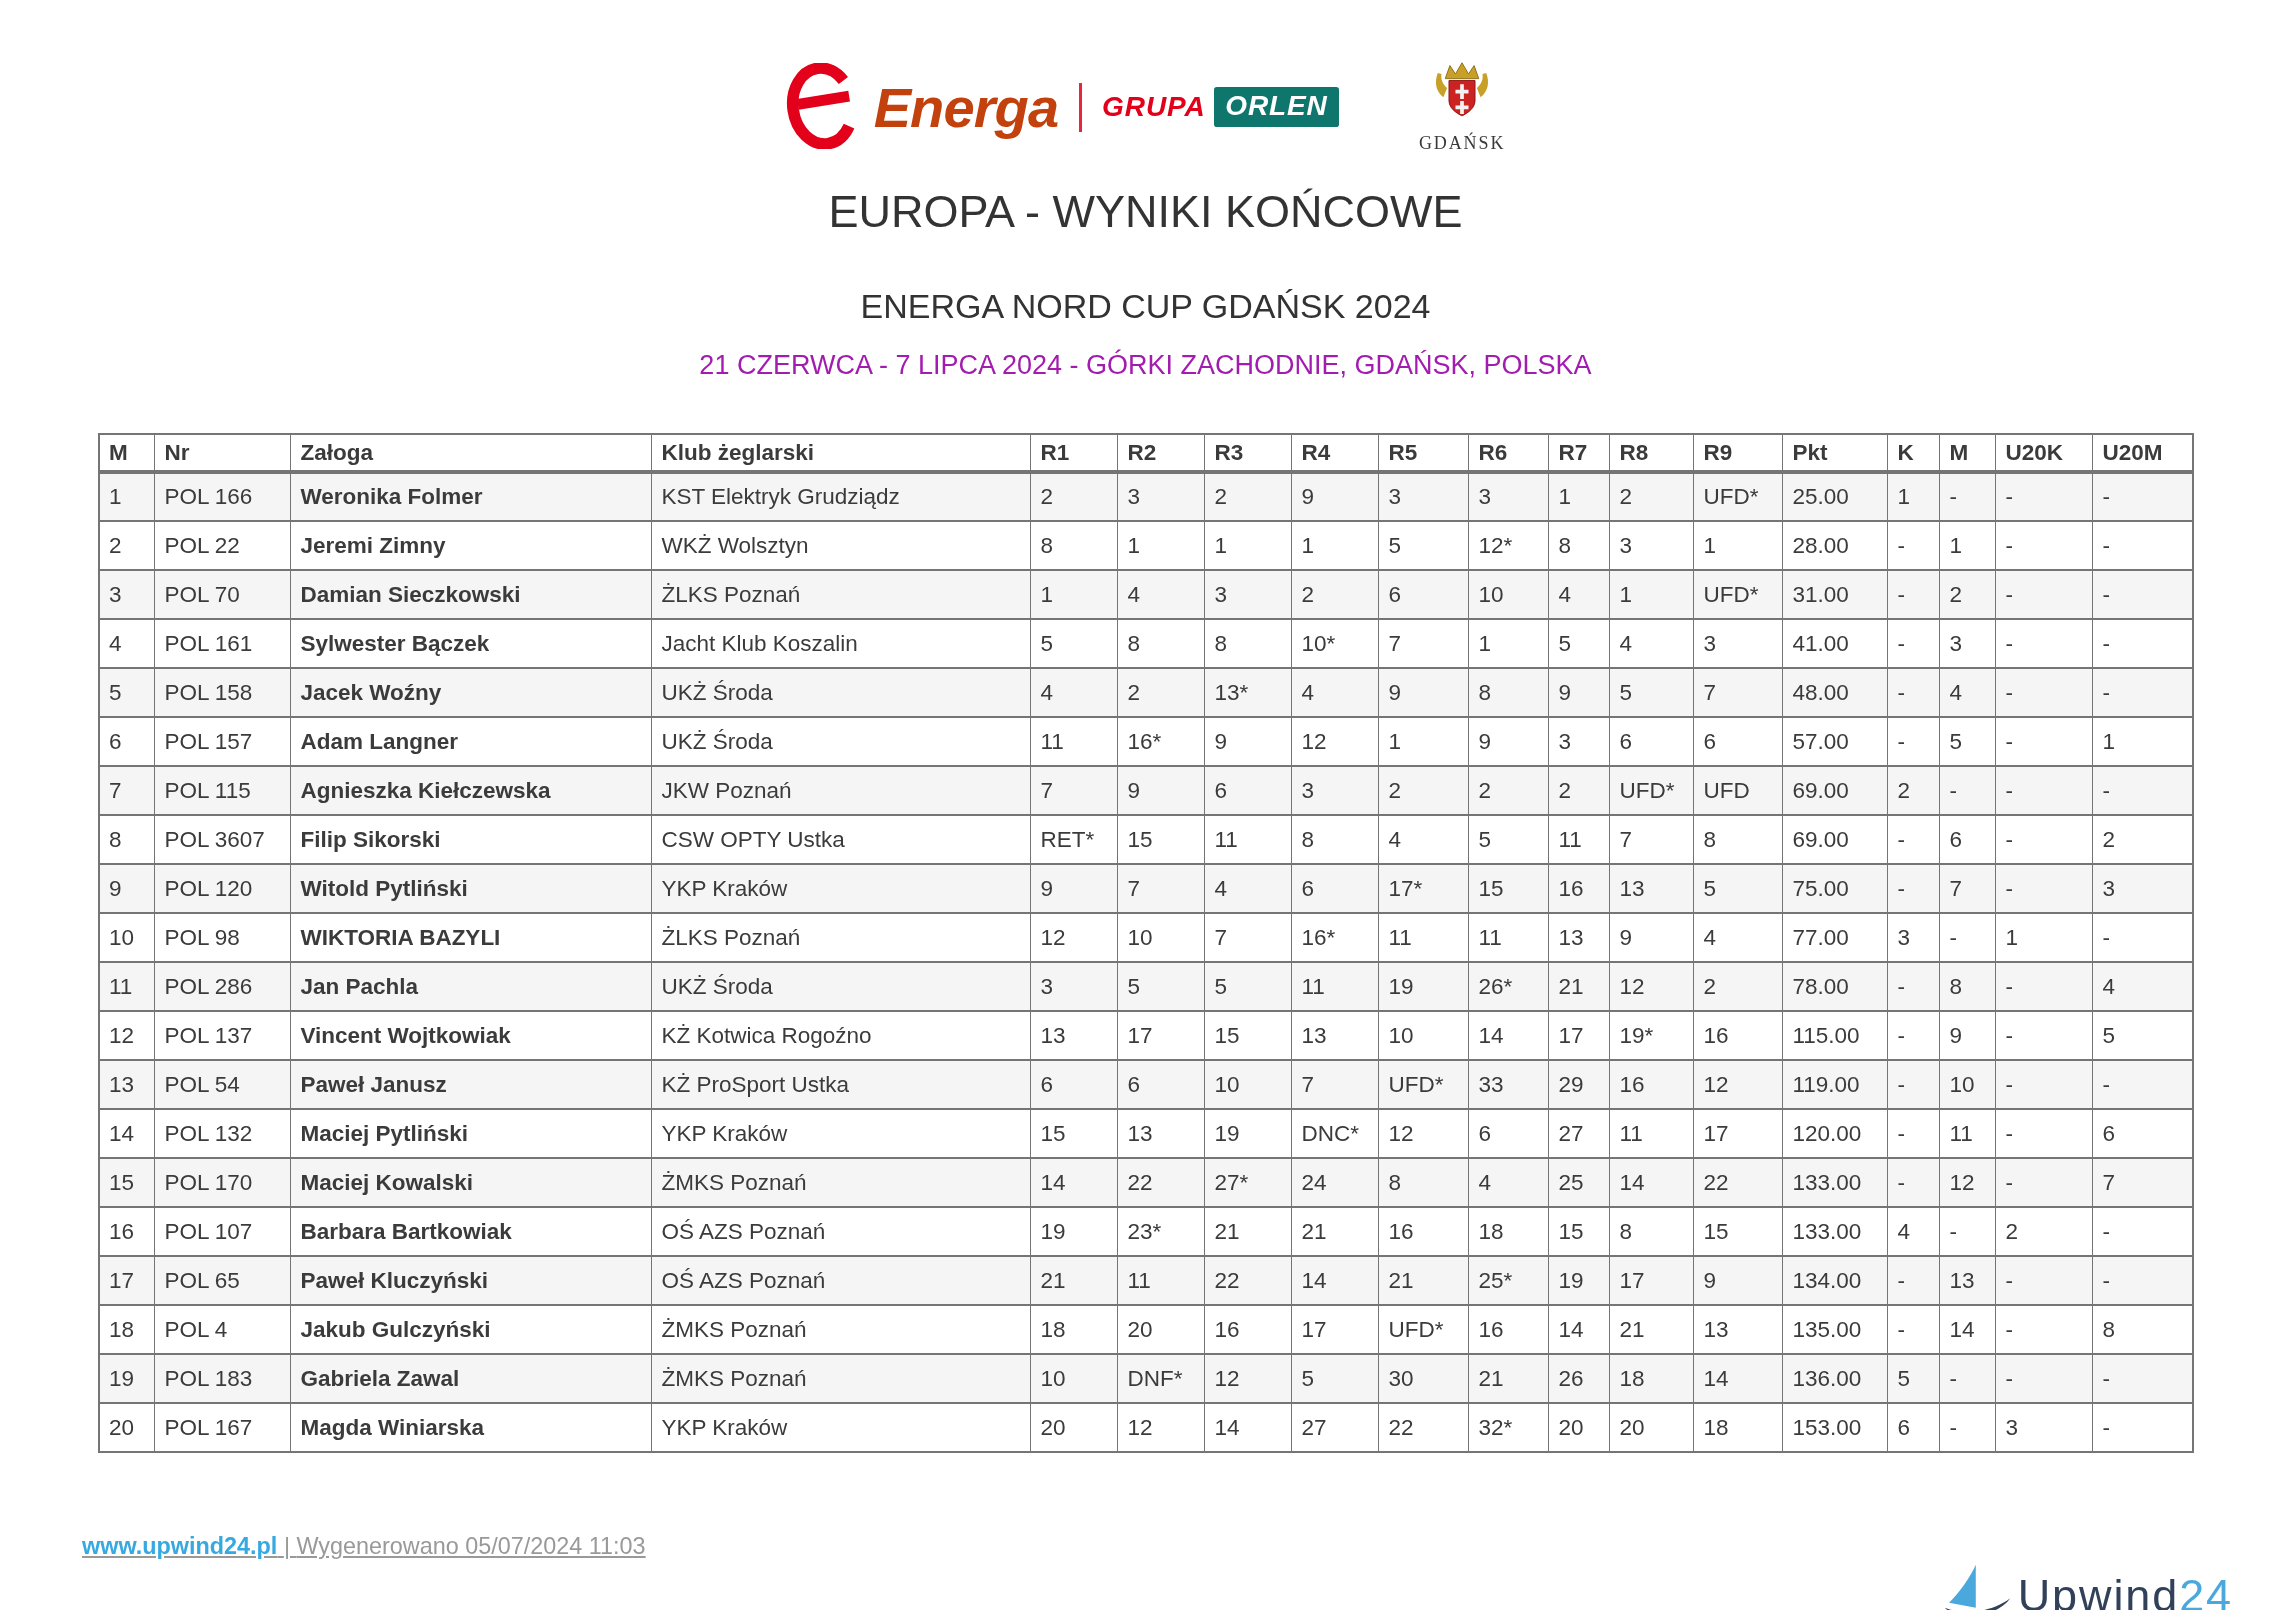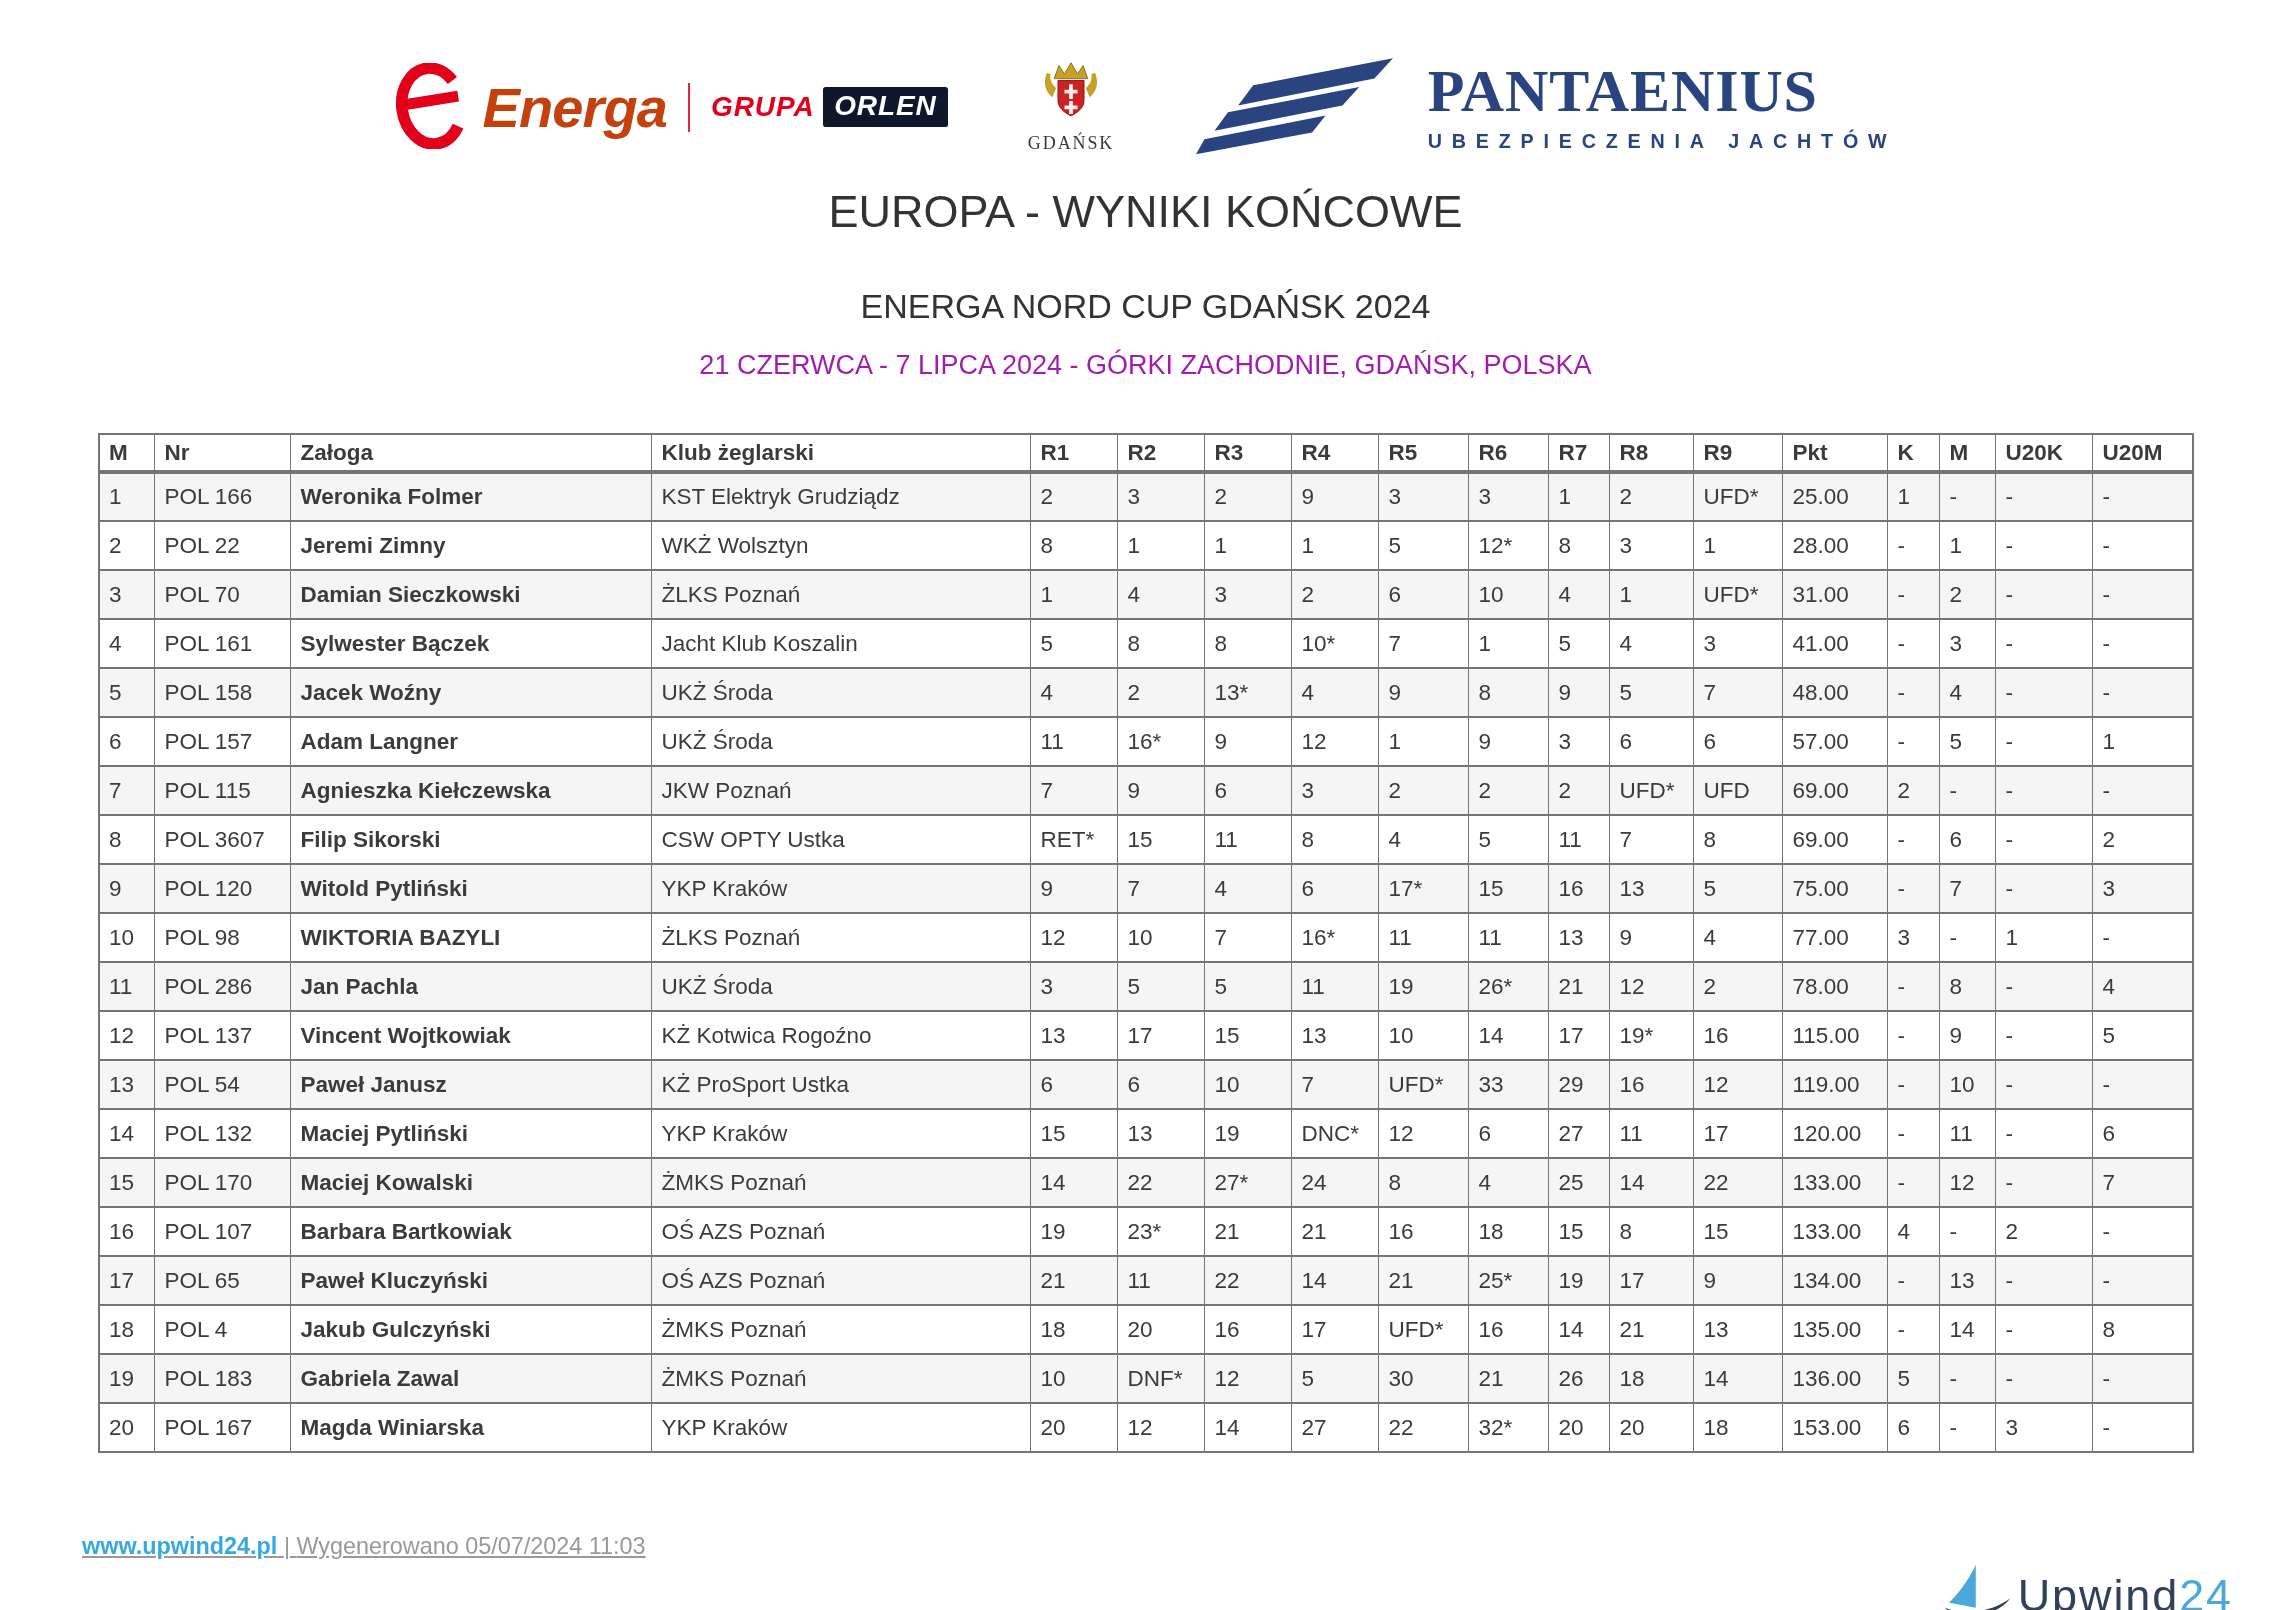--- a/index.html
+++ b/index.html
@@ -23,21 +23,21 @@
   }
   .energa-block { display: flex; align-items: center; }
   .energa-word {
     font-size: 56px; font-weight: bold; font-style: italic;
     color: #c2410c; margin-left: 13px; letter-spacing: -0.9px;
   }
   .energa-divider { width: 2.8px; height: 49px; background: #e2001a; margin: 0 20.6px; opacity: .85; }
   .grupa-orlen { display: flex; align-items: center; }
   .grupa-text { color: #e2001a; font-weight: bold; font-size: 28px; letter-spacing: 0.9px; font-style: italic; }
   .orlen-box {
-    background: #0f172a; color: #ffffff; font-weight: bold; font-size: 28px;
+    background: #0f766e; color: #ffffff; font-weight: bold; font-size: 28px;
     padding: 2.8px 11.2px 4.7px 11.2px; margin-left: 8.4px; letter-spacing: 0.9px; font-style: italic;
     border-radius: 2.8px;
   }
   .gdansk-block { display: flex; flex-direction: column; align-items: center; }
   .gdansk-city { font-size: 18px; color: #3a3a3a; letter-spacing: 1.9px; margin-top: 3.7px; font-family: "Liberation Serif", serif; }
   .pantaenius-block { display: flex; align-items: center; }
   .pantaenius-text { display: flex; flex-direction: column; margin-left: 22.5px; }
   .pantaenius-name {
     font-family: "Liberation Serif", serif; font-weight: bold;
     font-size: 60px; color: #2a4480; letter-spacing: 0.9px; line-height: 1;
@@ -113,33 +113,20 @@
         <path d="M6 14 C2 24 4 34 12 40 L16 30 C11 26 9 20 10 15 Z" fill="#c8a028"></path>
         <path d="M58 14 C62 24 60 34 52 40 L48 30 C53 26 55 20 54 15 Z" fill="#c8a028"></path>
         <path d="M18 22 h28 v22 c0 10 -14 16 -14 16 c0 0 -14 -6 -14 -16 Z" fill="#cc2222" stroke="#8a1414" stroke-width="1"></path>
         <path d="M30 26 h4 v6 h5 v4 h-5 v6 h-4 v-6 h-5 v-4 h5 Z" fill="#f2f2f2"></path>
         <path d="M30 44 h4 v5 h5 v4 h-5 v5 h-4 v-5 h-5 v-4 h5 Z" fill="#f2f2f2"></path>
       </svg>
     </span>
     <span class="gdansk-city">GDAŃSK</span>
   </div>
 
-  <div class="pantaenius-block">
-    <span>
-      <svg width="211" height="101" viewBox="0 0 250 120">
-        <polygon points="70,36 236,4 214,28 52,60" fill="#2a4480"></polygon>
-        <polygon points="40,68 196,38 176,60 24,90" fill="#2a4480"></polygon>
-        <polygon points="12,100 156,72 140,92 2,118" fill="#2a4480"></polygon>
-      </svg>
-    </span>
-    <span class="pantaenius-text">
-      <span class="pantaenius-name">PANTAENIUS</span>
-      <span class="pantaenius-tagline">UBEZPIECZENIA JACHTÓW</span>
-    </span>
-  </div>
 
 </div>
 
 <div class="page-title">EUROPA - WYNIKI KOŃCOWE</div>
 <div class="page-subtitle">ENERGA NORD CUP GDAŃSK 2024</div>
 <div class="page-date">21 CZERWCA - 7 LIPCA 2024 - GÓRKI ZACHODNIE, GDAŃSK, POLSKA</div>
 
 <div class="table-wrap">
   <table class="results">
     <colgroup id="results-colgroup">

